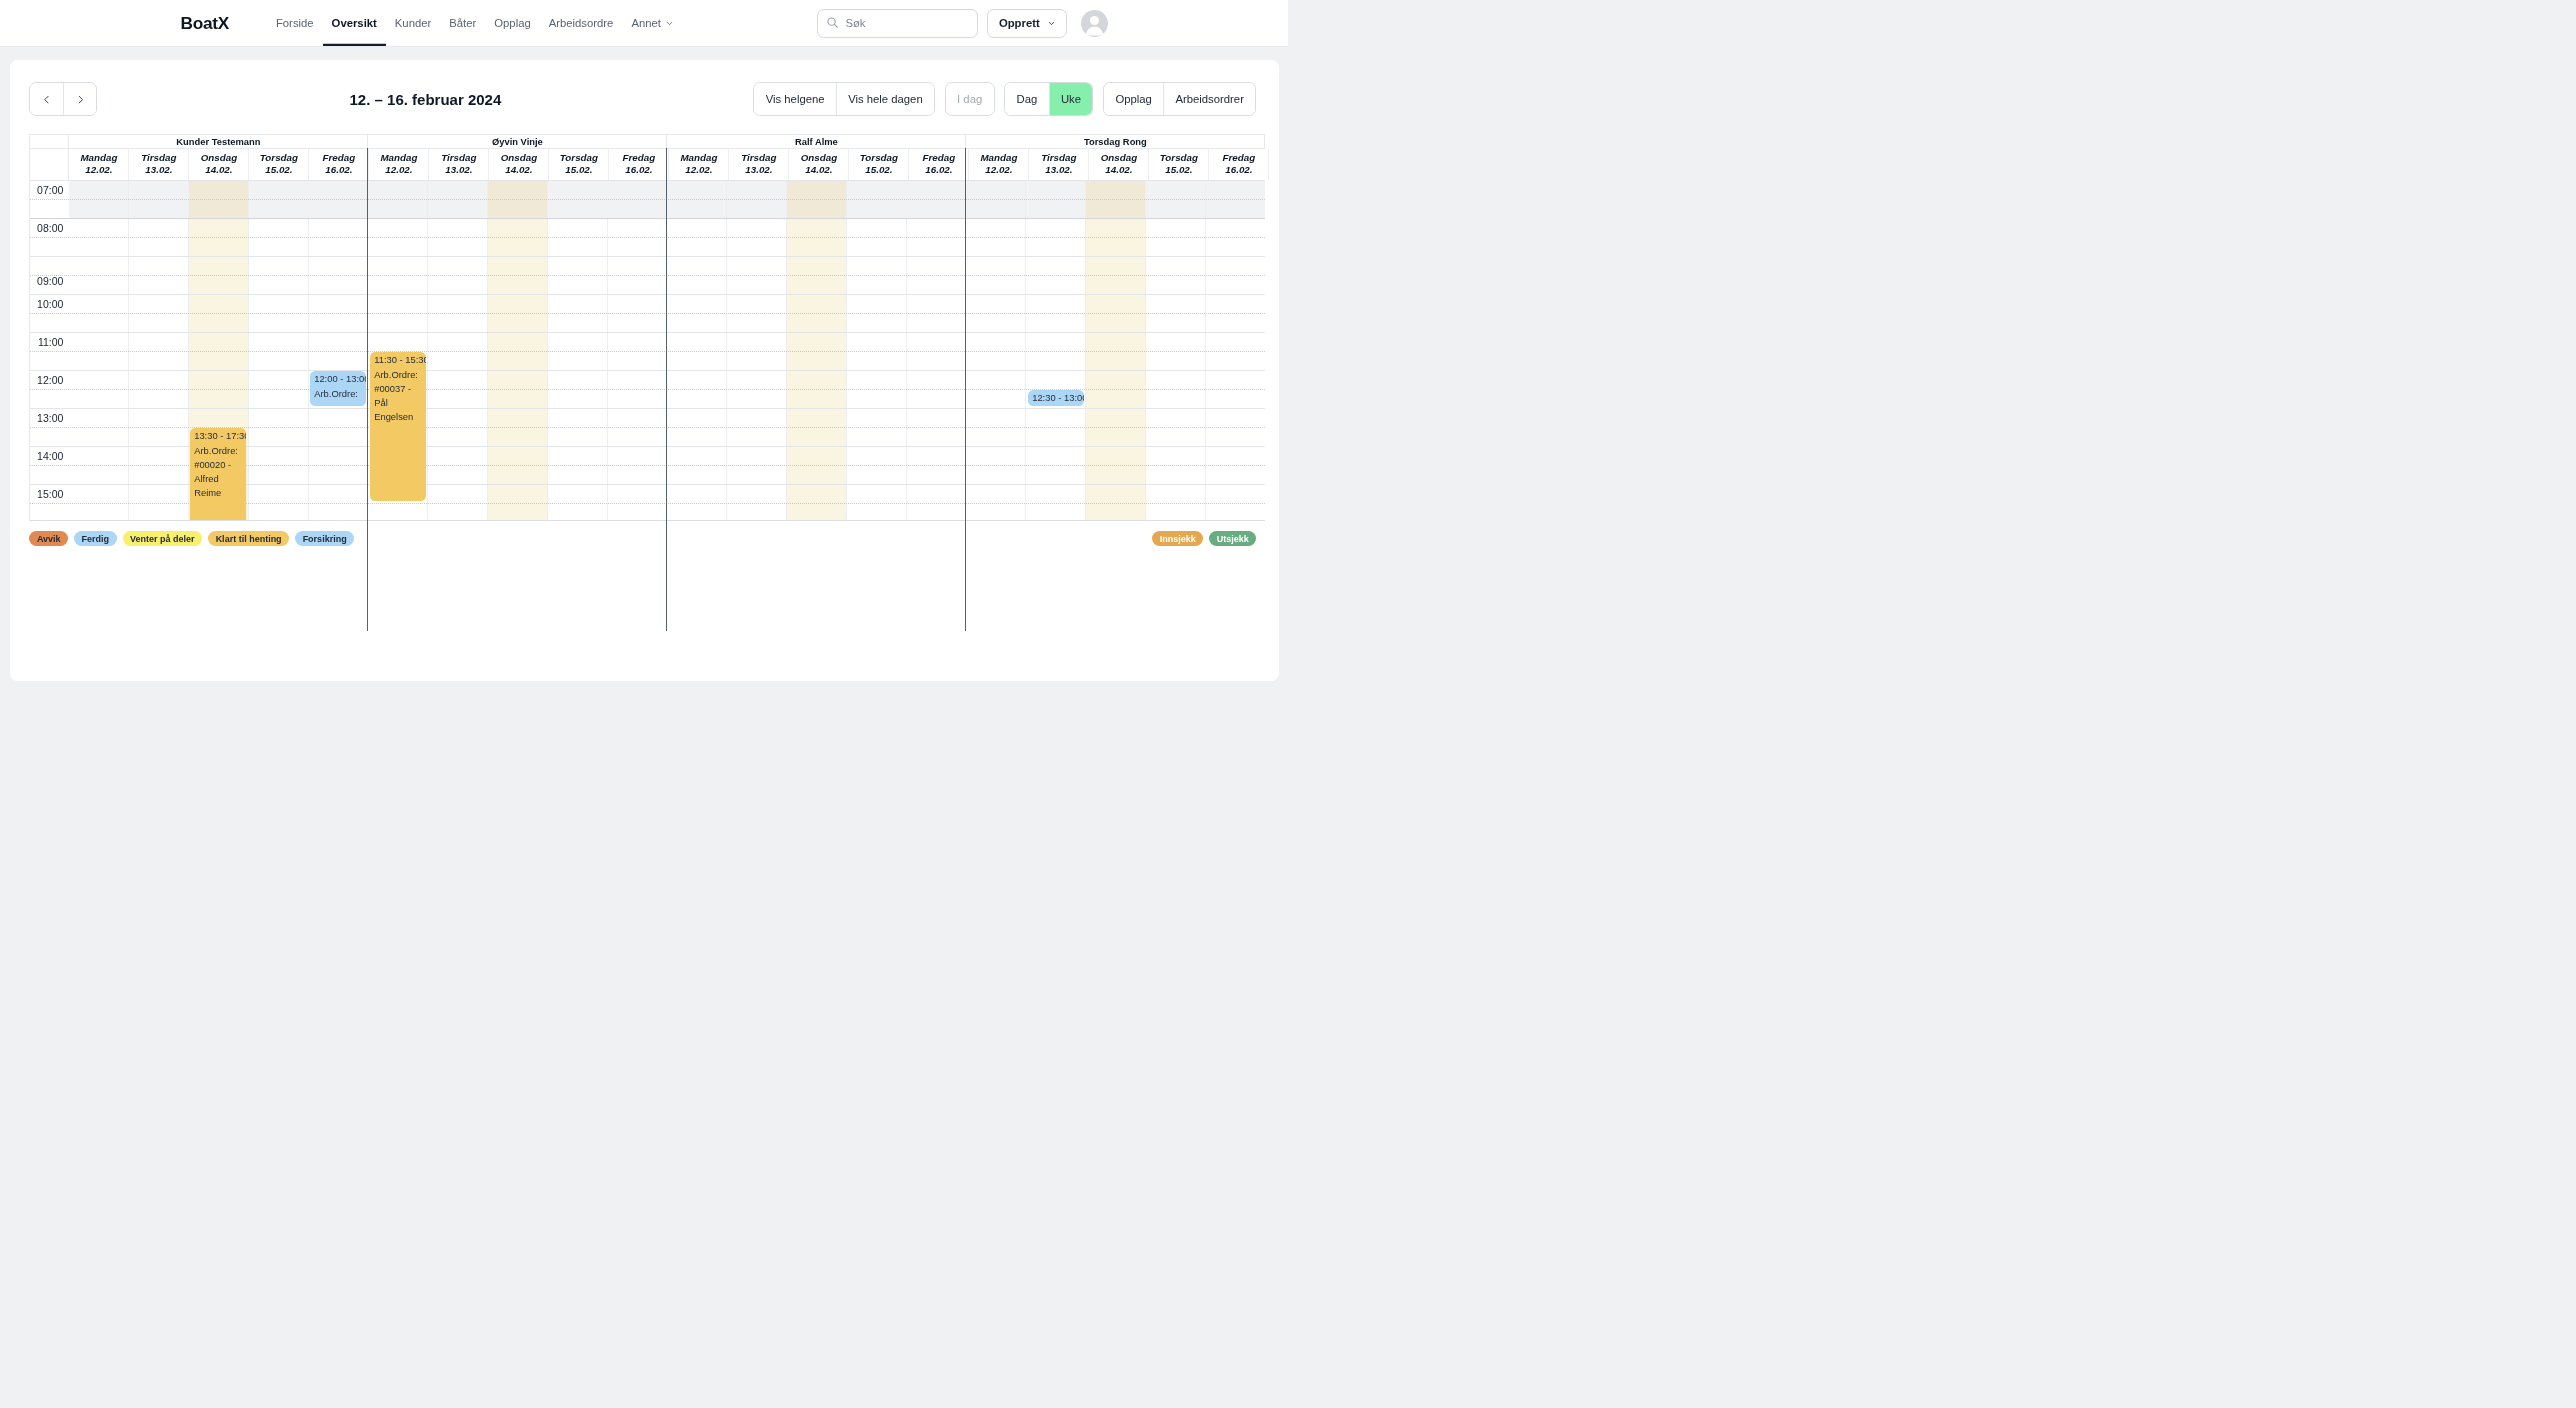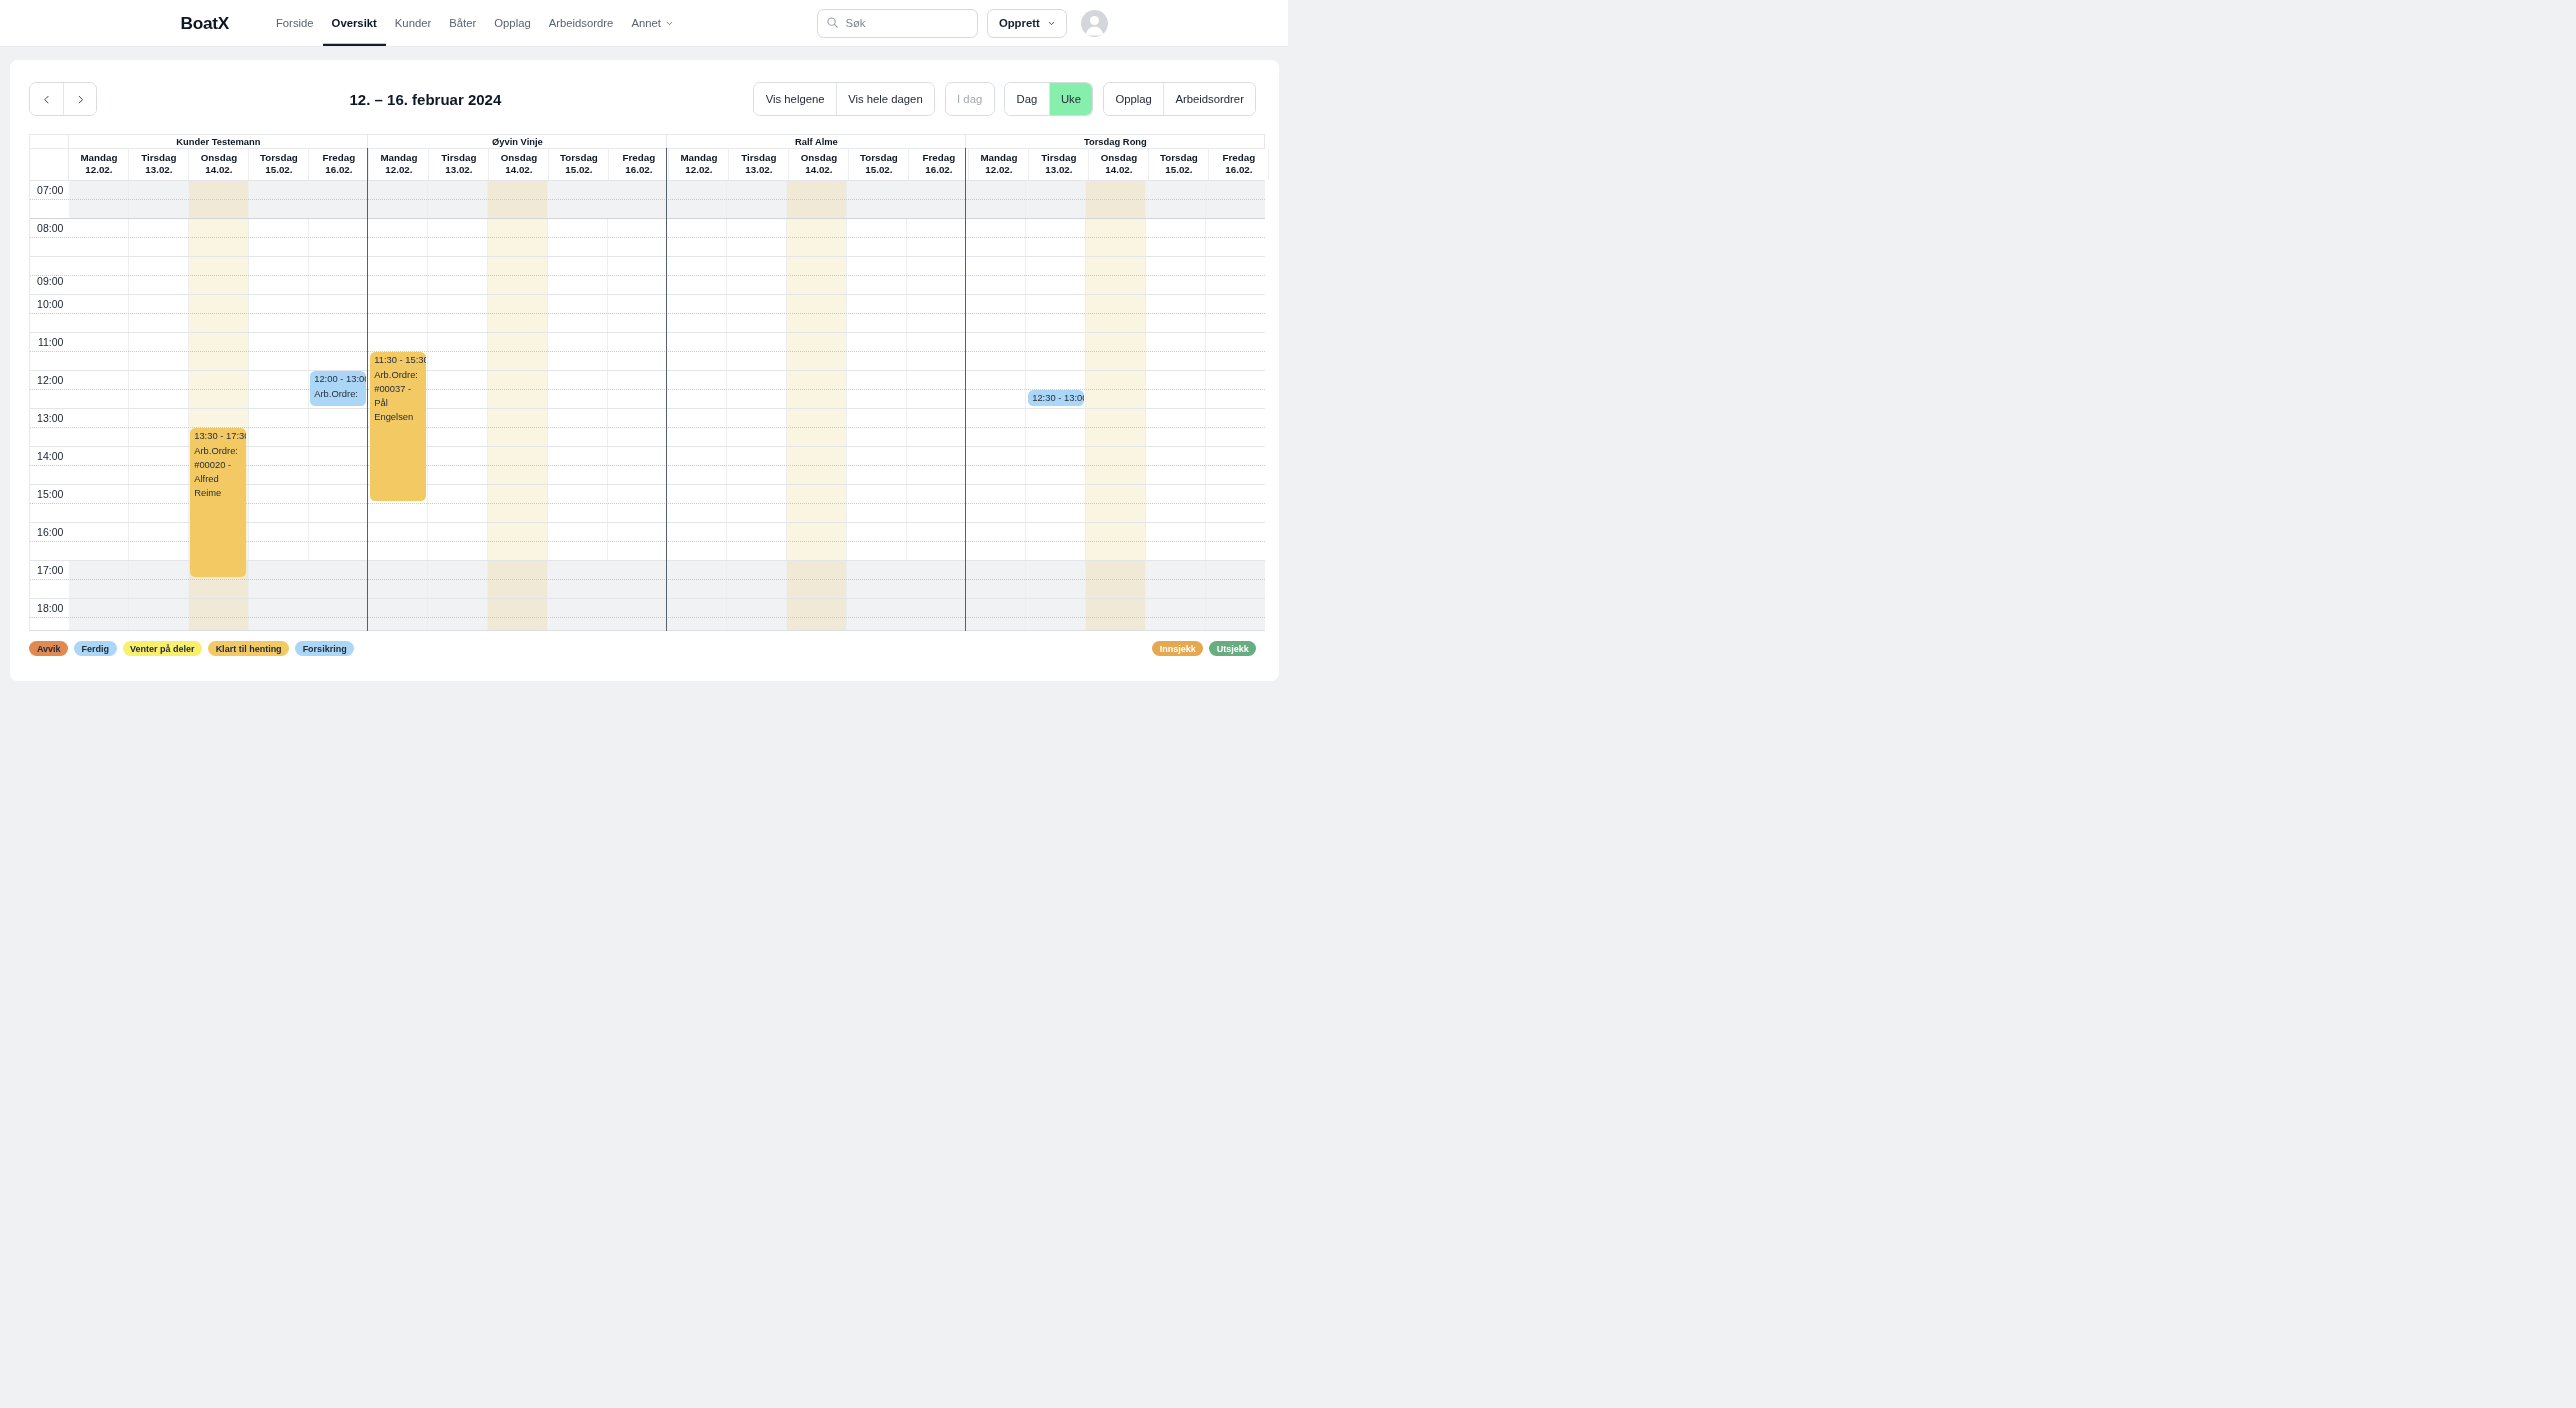--- a/index.html
+++ b/index.html
@@ -35,22 +35,22 @@
   .tb-btn.disabled { color: #a3a9b2; }
   .tb-btn.selected { background: #86efac; }
 
   
   #grid { position: relative; margin: 18px 0 0 19.6px; width: 1236px; }
   .row1, .row2 { display: flex; border-top: 0.8px solid #e6e8eb; border-left: 0.8px solid #e6e8eb; }
   .row1 { height: 13.5px; }
   .row2 { height: 32px; }
   .gcell { width: 39px; flex: none; border-right: 0.8px solid #e6e8eb; }
   .person-cell { width: 299px; flex: none; border-right: 0.8px solid #e6e8eb; display: flex; align-items: center; justify-content: center; font-size: 9.4px; font-weight: 700; color: #0f1826; }
-  .day-cell { width: 60px; flex: none; border-right: 0.8px solid #eceef0; display: flex; flex-direction: column; align-items: center; justify-content: center; line-height: 1.3; font-size: 9.8px; font-weight: 700; color: #0f1826; }
-  #body { position: relative; height: 451px; border-left: 0.8px solid #e6e8eb; border-bottom: 0.8px solid #dcdee2; overflow: hidden; }
+  .day-cell { width: 60px; flex: none; border-right: 0.8px solid #eceef0; display: flex; flex-direction: column; align-items: center; justify-content: center; line-height: 1.3; font-size: 9.8px; font-weight: 700; color: #0f1826; font-style: italic; }
+  #body { position: relative; height: 341px; border-left: 0.8px solid #e6e8eb; border-bottom: 0.8px solid #dcdee2; overflow: hidden; }
   .colbg { position: absolute; top: 0; height: 451px; border-right: 0.8px solid #eceef0; z-index: 1; }
   .seg { position: absolute; left: 0; right: 0; }
   .hline { position: absolute; left: 0; right: 0; height: 0; border-top: 0.8px solid #e4e5e8; z-index: 2; }
   .hline.strong { border-top: 1.5px solid #d2d4d9; }
   .hline.dotted { border-top: 0.8px dotted #c7cad0; }
   .sep { position: absolute; width: 0.8px; background: #55606d; z-index: 3; }
   .tlabel { position: absolute; left: 0; width: 33px; text-align: right; font-size: 10.5px; font-weight: 500; color: #19212e; z-index: 2; }
   .event { position: absolute; border-radius: 5.3px; padding: 1.5px 3.8px; font-size: 9.4px; line-height: 1.5; color: #252e3c; overflow: hidden; z-index: 4; cursor: pointer; }
   .event .t { display: block; white-space: nowrap; }
 

